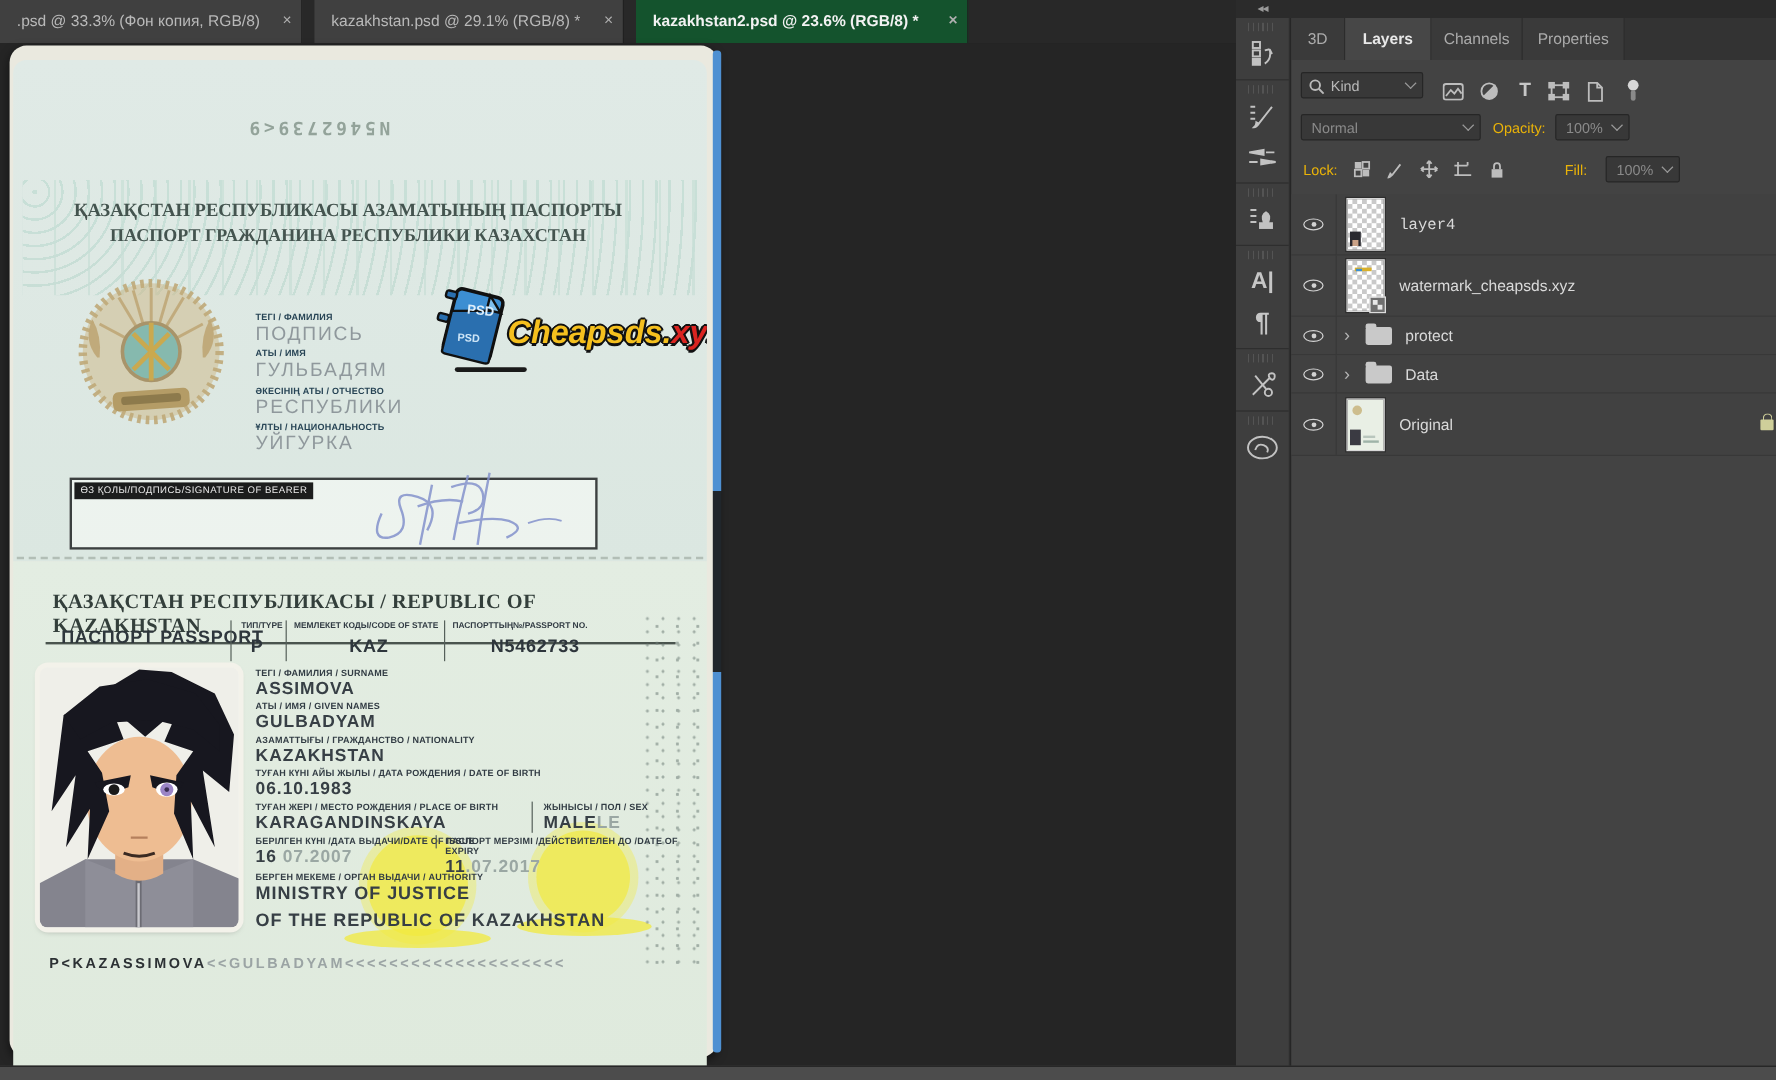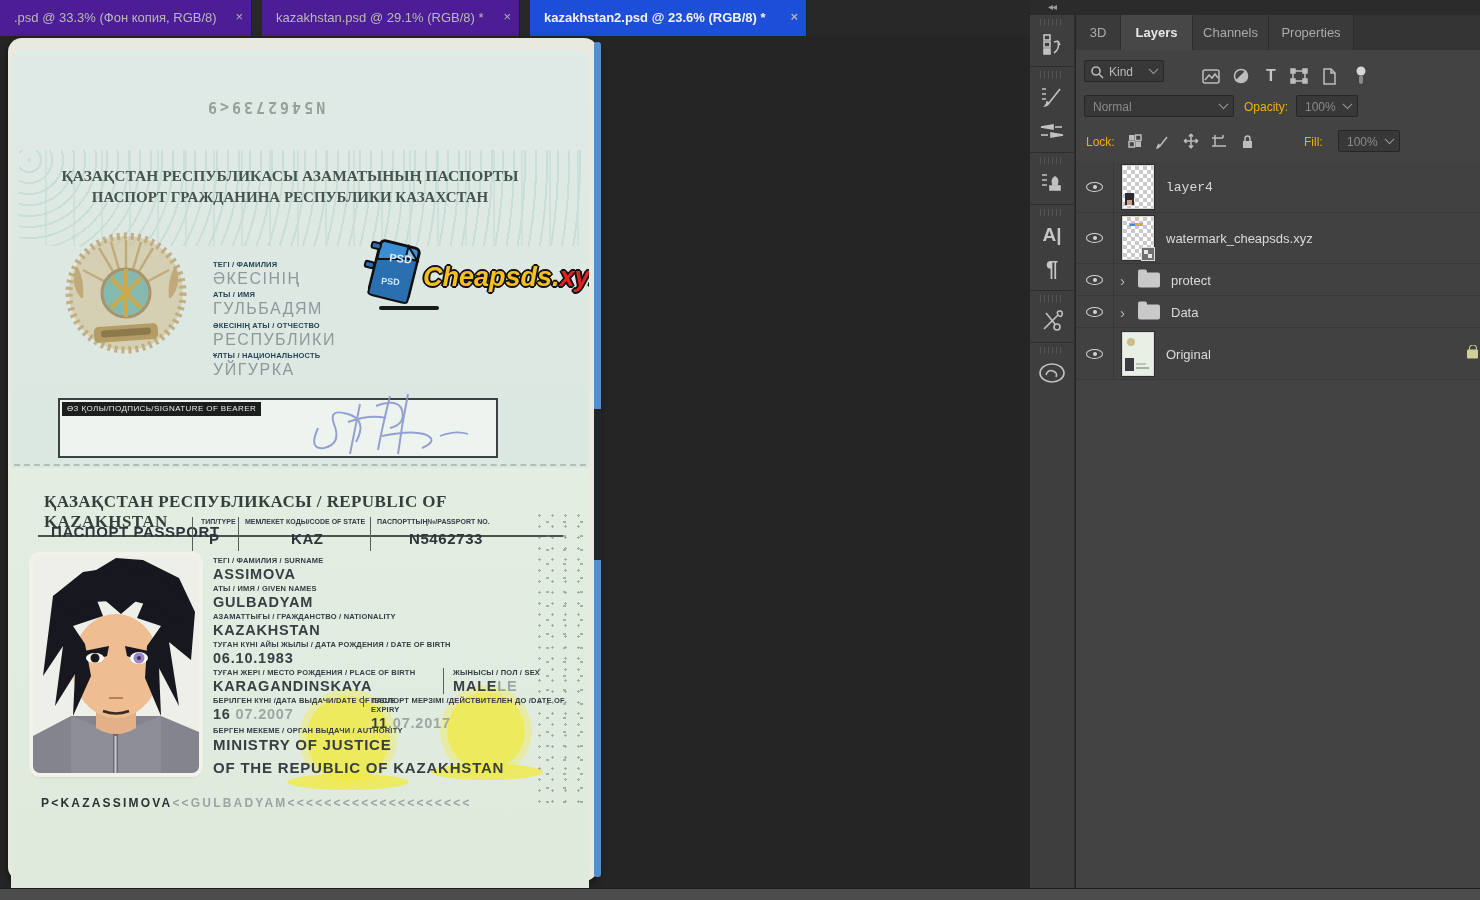--- a/index.html
+++ b/index.html
@@ -2,24 +2,24 @@
 <html><head>
 <meta charset="utf-8">
 <style>
   * { margin:0; padding:0; box-sizing:border-box; }
   html,body { width:1480px; height:900px; overflow:hidden; background:#262626;
               font-family:"Liberation Sans", sans-serif; }
   .abs { position:absolute; }
 
   
   #tabbar { position:absolute; left:0; top:0; width:1030px; height:36px; background:#282828; }
-  .doc-tab { position:absolute; top:0; height:36px; background:#4c1d95; color:#b9b9b9;
+  .doc-tab { position:absolute; top:0; height:36px; background:#404040; color:#b9b9b9;
              font-size:13px; line-height:36px; padding:0 26px 0 14px; white-space:nowrap;
              border-right:1px solid #202020; overflow:hidden; }
-  .doc-tab.active { background:#1d4ed8; color:#f2f2f2; font-weight:bold; }
+  .doc-tab.active { background:#14532d; color:#f2f2f2; font-weight:bold; }
   .doc-close { position:absolute; right:8px; top:0; line-height:34px; font-size:13px; color:#b0b0b0; }
 
   
   #canvas { position:absolute; left:0; top:36px; width:1030px; height:852px; background:#252525; }
 
   
   #passport { position:absolute; left:8px; top:2px; width:590px; height:843px;
               background:#eae9df; border-radius:14px; box-shadow:0 3px 8px rgba(0,0,0,.5); }
   #pp-top  { position:absolute; left:3px; top:12px; right:9px; height:418px;
              background:linear-gradient(#e0eae6,#dbe7e1); border-radius:11px 11px 0 0; overflow:hidden;}
@@ -200,21 +200,21 @@
             <line x1="50" y1="50" x2="80" y2="80"></line>
           <line x1="80" y1="50" x2="50" y2="80"></line>
             <line x1="65" y1="41" x2="65" y2="89"></line>
           </g>
         <rect x="33" y="97" width="64" height="16" rx="5" fill="#b49c66" transform="rotate(-4 65 105)"></rect>
         <rect x="40" y="101" width="50" height="7" rx="3" fill="#8d7a4c" transform="rotate(-4 65 105)"></rect>
       </svg>
 
       <div class="fld" style="top:210px;">
         <div class="lab">ТЕГІ / ФАМИЛИЯ</div>
-        <div class="val">ӘКЕСІНІҢ</div>
+        <div class="val">ПОДПИСЬ</div>
       </div>
       <div class="fld" style="top:240px;">
         <div class="lab">АТЫ / ИМЯ</div>
         <div class="val">ГУЛЬБАДЯМ</div>
       </div>
       <div class="fld" style="top:271px;">
         <div class="lab">ӘКЕСІНІҢ АТЫ / ОТЧЕСТВО</div>
         <div class="val">РЕСПУБЛИКИ</div>
       </div>
       <div class="fld" style="top:301px;">
@@ -411,21 +411,21 @@
 </div>
 
 <div id="panel">
   <div id="ptabs">
     <div class="ptab" style="left:0;width:45px;">3D</div>
     <div class="ptab active" style="left:45px;width:72px;">Layers</div>
     <div class="ptab" style="left:117px;width:76px;">Channels</div>
     <div class="ptab" style="left:193px;width:85px;">Properties</div>
   </div>
 
-  <div class="combo" style="left:8px;top:45px;width:80px;height:22px;">
+  <div class="combo" style="left:8px;top:45px;width:102px;height:22px;">
     <svg class="abs" style="left:5px;top:4px;" width="14" height="14" viewBox="0 0 14 14">
       <circle cx="6" cy="6" r="4" fill="none" stroke="#b9b9b9" stroke-width="1.6"></circle>
       <line x1="9" y1="9" x2="13" y2="13" stroke="#b9b9b9" stroke-width="1.6"></line>
     </svg>
     <span class="abs" style="left:24px;top:4px;">Kind</span>
     <span class="chev">
         <i></i>
       </span>
   </div>
   <div class="f-ico" style="left:122px;">

